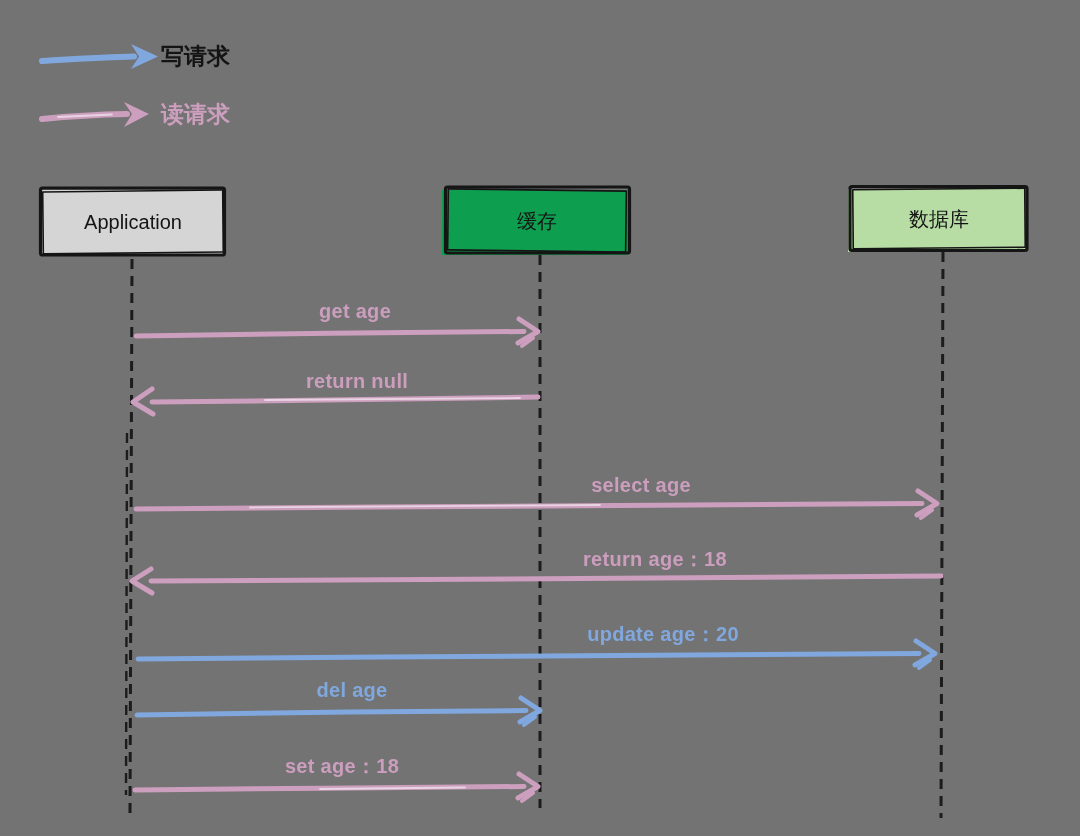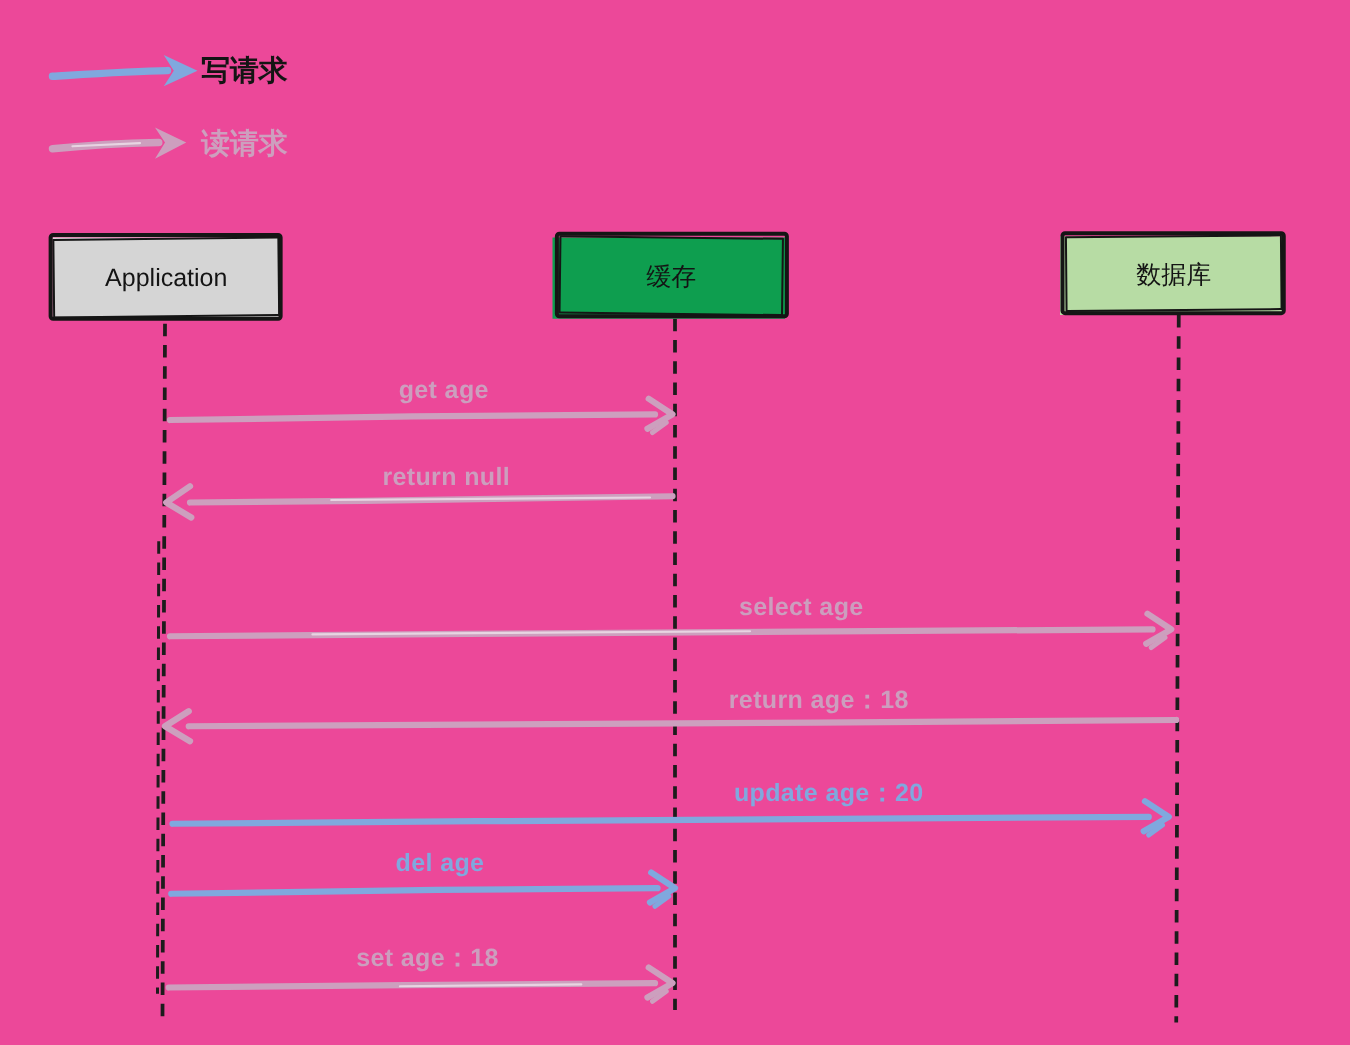--- a/index.html
+++ b/index.html
@@ -1,17 +1,17 @@
 <!DOCTYPE html>
 <html><head>
 <meta charset="utf-8">
 <style>
   html, body { margin: 0; padding: 0; background: #ffffff; }
   .canvas {
-    width: 1080px; height: 836px; position: relative; background: #ec4899;
+    width: 1080px; height: 836px; position: relative; background: #737373;
     font-family: "Liberation Sans", "DejaVu Sans", sans-serif;
     overflow: hidden;
   }
   svg text { font-family: "Liberation Sans", "DejaVu Sans", sans-serif; }
 
   .legend-label { font-size: 23px; font-weight: bold; fill: #141414; }
   .legend-label.read { fill: #CD9FBE; }
 
   .actor-label { font-size: 20px; fill: #141414; }
 

